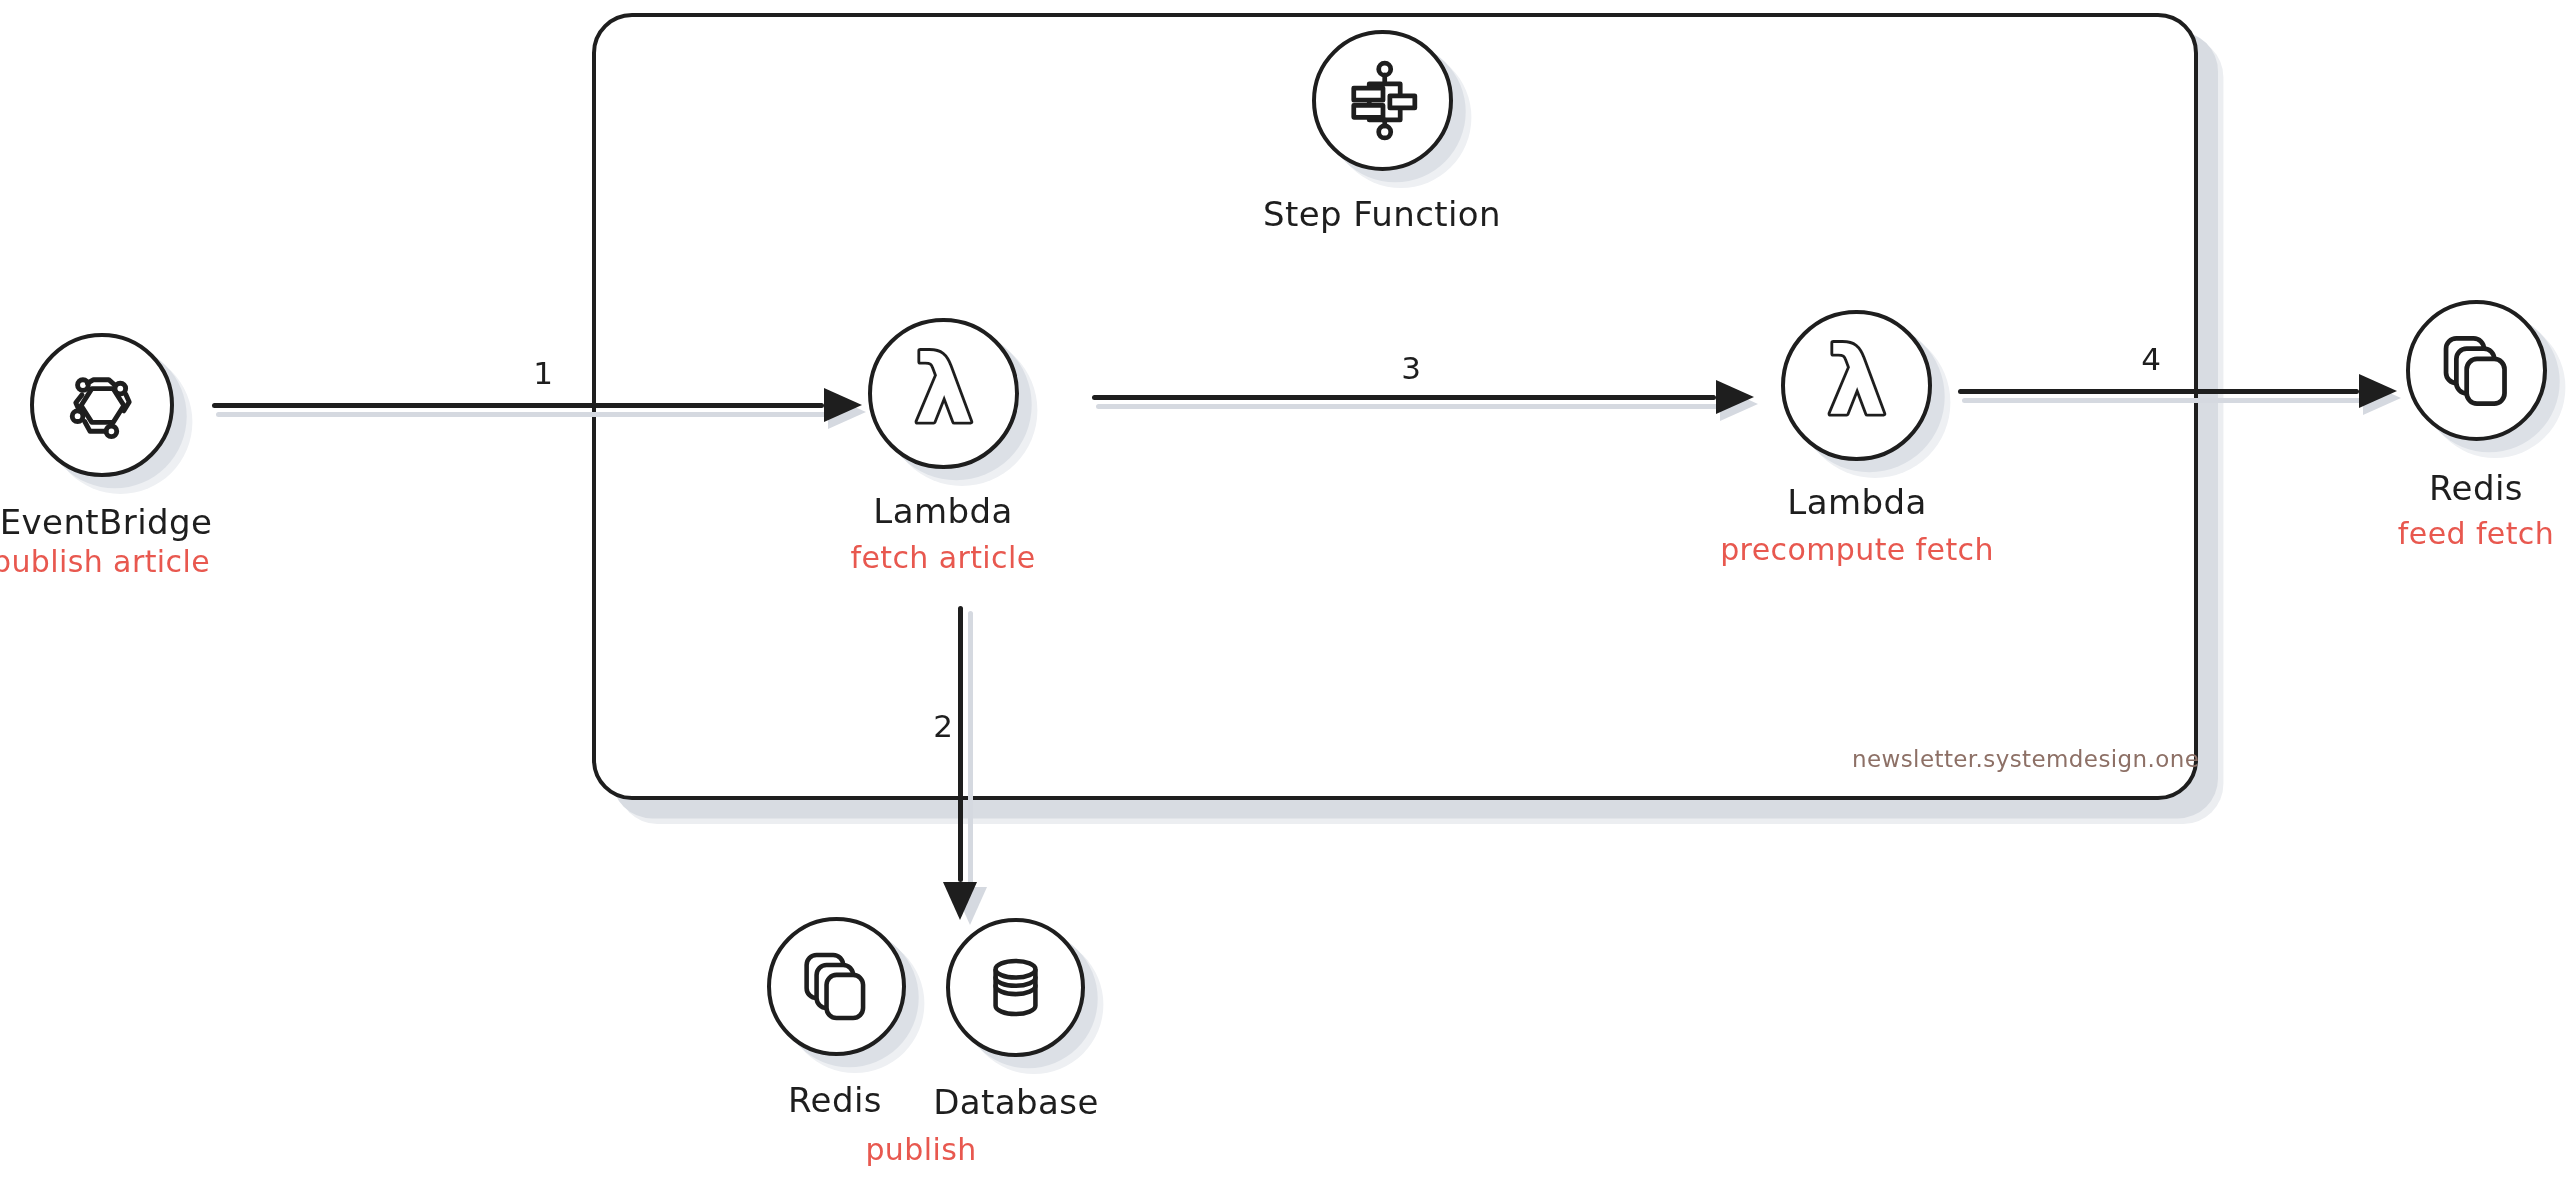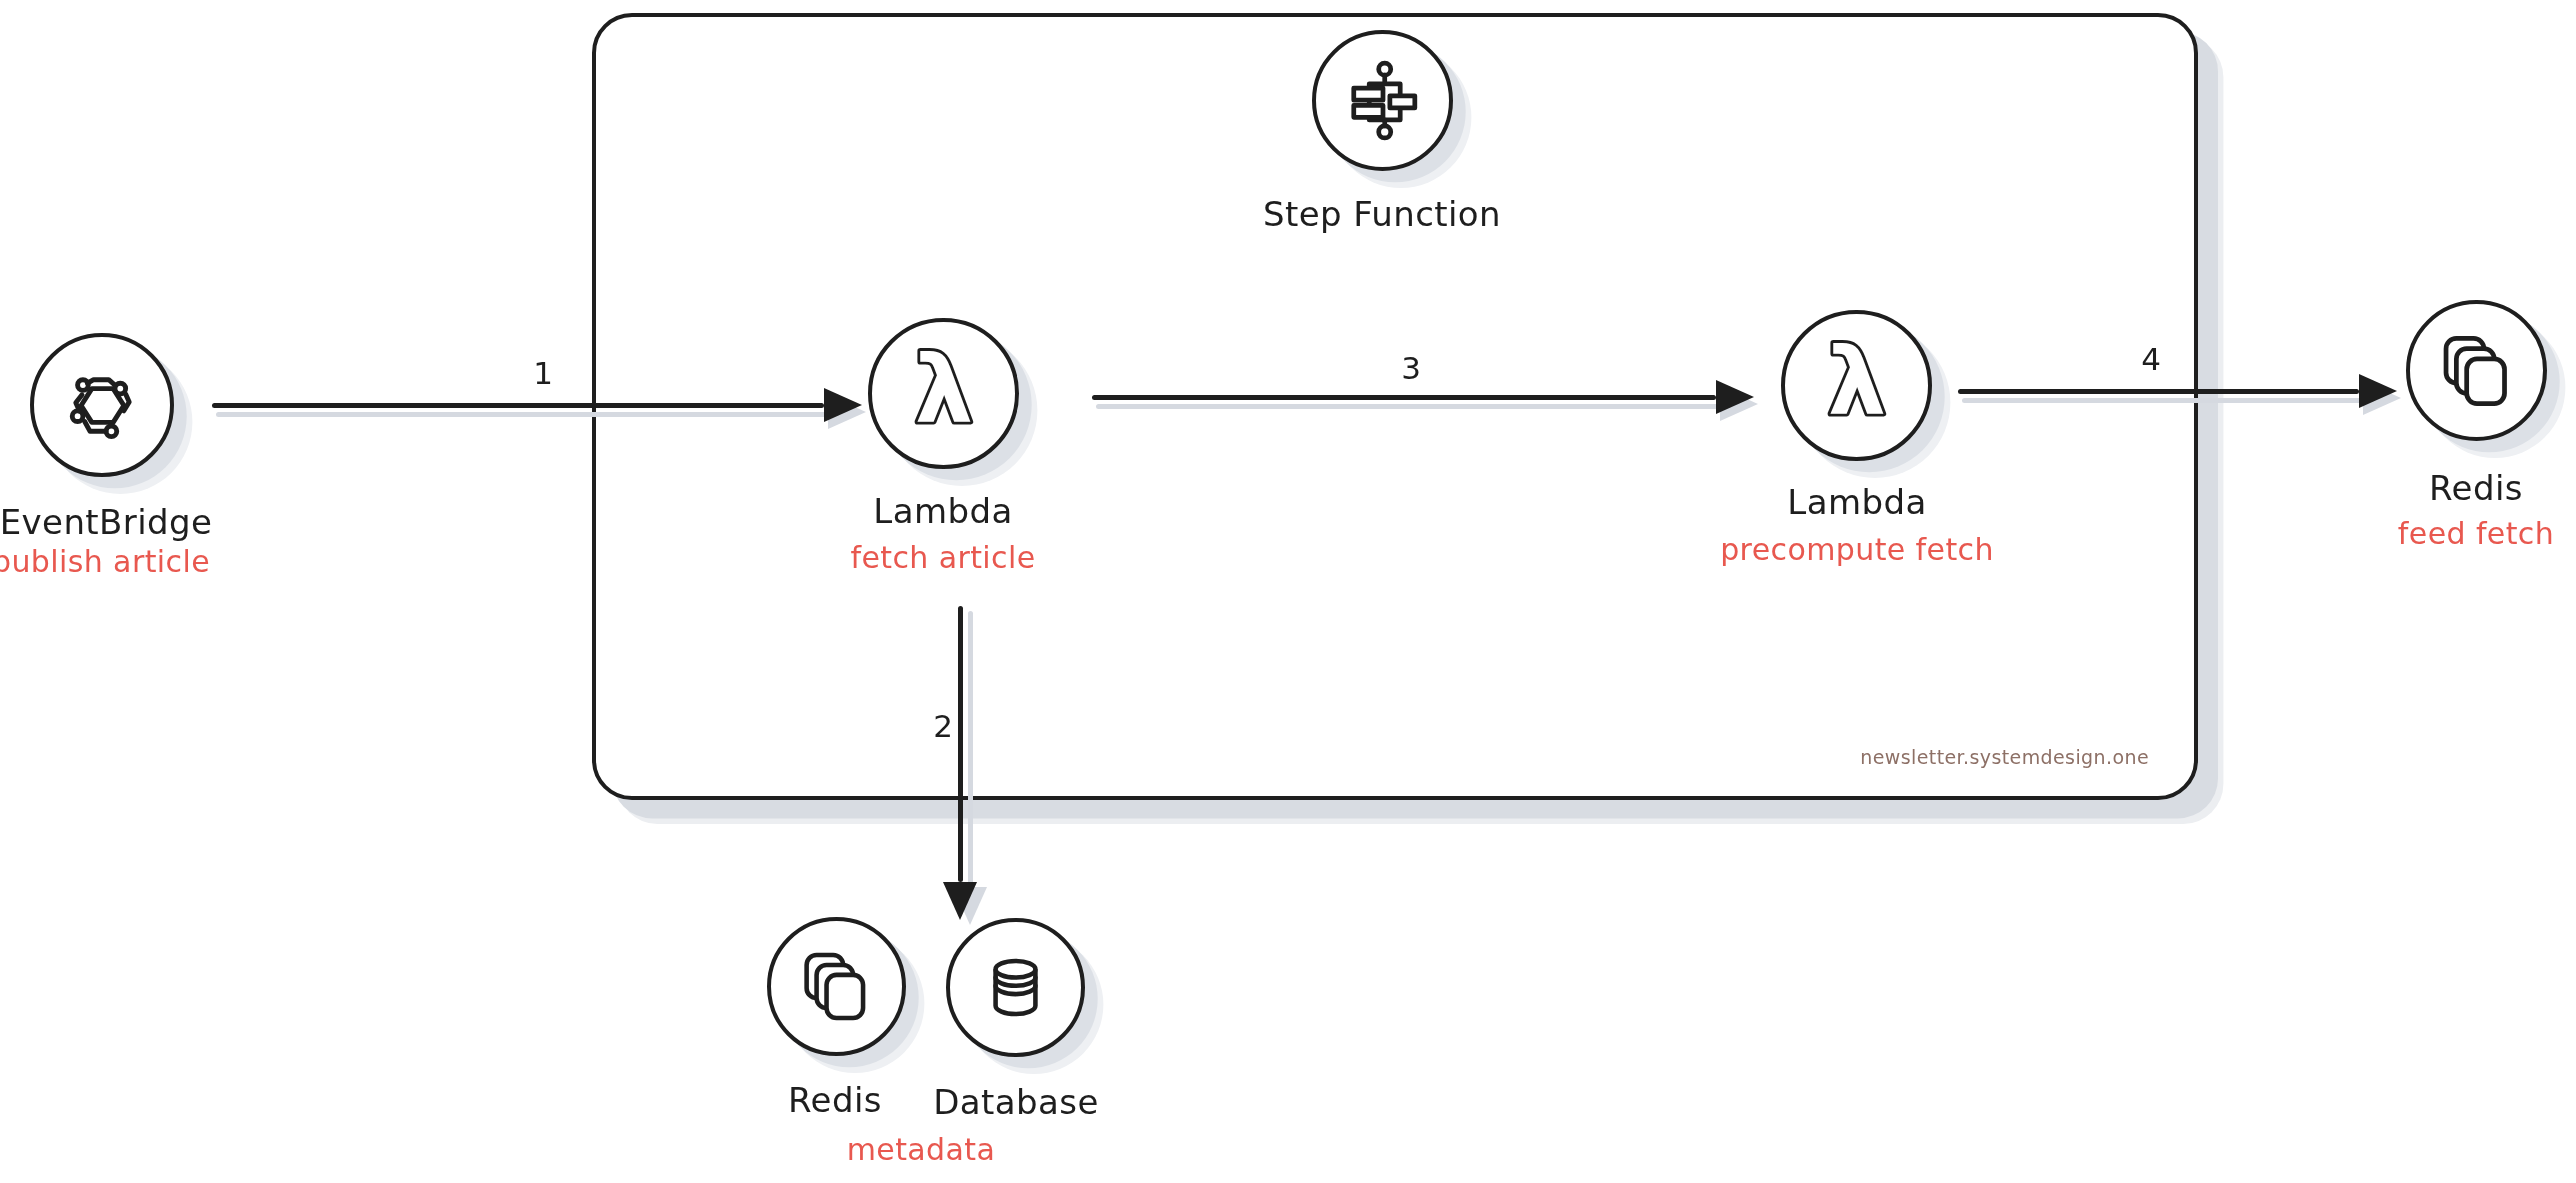--- a/index.html
+++ b/index.html
@@ -23,21 +23,21 @@
   .c-redismeta{left:767px;top:917px;width:139px;height:139px;}
   .c-database{left:946px;top:918px;width:139px;height:139px;}
 
   
   .lbl{position:absolute;transform:translateX(-50%);white-space:nowrap;text-align:center;
        font-size:34px;line-height:32.5px;color:#1e1e1e;letter-spacing:0.4px;z-index:4;}
   .lbl.sub{color:#e8584f;font-size:30px;}
   .num{position:absolute;transform:translateX(-50%);font-size:31px;line-height:32.5px;
        color:#1e1e1e;z-index:5;}
   .watermark{position:absolute;left:1852px;top:746px;width:297px;text-align:right;
-             font-size:19px;color:#8d7066;letter-spacing:0.4px;z-index:2;}
+             font-size:23px;color:#8d7066;letter-spacing:0.4px;z-index:2;}
 
   
   .hline{position:absolute;height:5px;background:#1e1e1e;border-radius:2.8px;z-index:4;}
   .vline{position:absolute;width:5px;background:#1e1e1e;border-radius:2.8px;z-index:4;}
   .sh{background:#d5d9e0;z-index:2;}
   .tri-r{position:absolute;width:0;height:0;border-top:17px solid transparent;
          border-bottom:17px solid transparent;border-left:38px solid #1e1e1e;z-index:4;}
   .tri-r.shx{border-left-color:#d5d9e0;z-index:2;}
   .tri-d{position:absolute;width:0;height:0;border-left:17px solid transparent;
          border-right:17px solid transparent;border-top:38px solid #1e1e1e;z-index:4;}
@@ -168,16 +168,16 @@
       <svg width="83" height="83" viewBox="0 0 100 100">
         <path class="inkfill" d="M26,28 L26,72 a24,10 0 0 0 48,0 L74,28"></path>
         <ellipse class="inkfill" cx="50" cy="28" rx="24" ry="10"></ellipse>
         <path class="ink" d="M26,38 a24,10 0 0 0 48,0"></path>
         <path class="ink" d="M26,48 a24,10 0 0 0 48,0"></path>
       </svg>
     </div>
     <div class="lbl" style="left:1016px;top:1086px;">Database</div>
   </div>
 
-  <div class="lbl sub" style="left:921px;top:1134px;">metadata</div>
+  <div class="lbl sub" style="left:921px;top:1134px;">publish</div>
 
 </div>
 
 
 </body></html>

